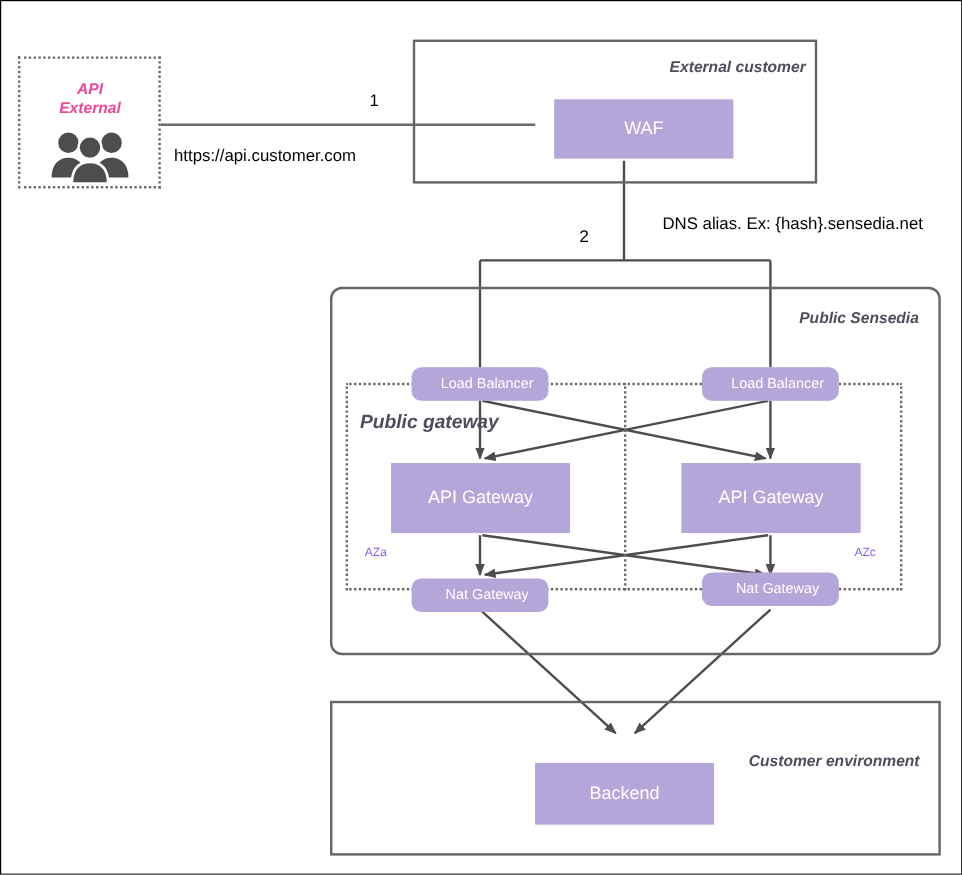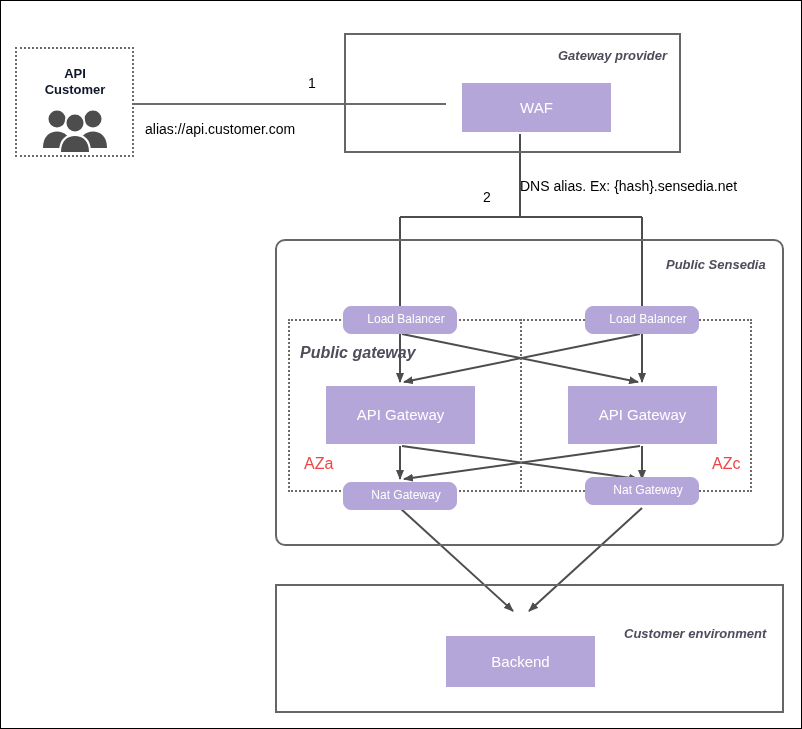--- a/index.html
+++ b/index.html
@@ -61,28 +61,29 @@
     color: #4d4d5c;
     white-space: nowrap;
   }
   .plain-label {
     position: absolute;
     color: #000000;
     white-space: nowrap;
   }
   .az-label {
     position: absolute;
-    color: #ef4444;
-    font-size: 16px;
+    color: #8b5cf6;
+    font-size: 10px;
     white-space: nowrap;
   }
   .consumers-title {
     position: absolute;
+    font-style: italic;
     font-weight: bold;
-    color: #0f172a;
+    color: #ec4899;
     text-align: center;
     line-height: 1.25;
     font-size: 13px;
     width: 120px;
   }
   .people-icon {
     position: absolute;
   }
   .vdiv {
     position: absolute;
@@ -124,46 +125,46 @@
 
     <path d="M639,445 L403,478" stroke="#4d4d4d" stroke-width="2" fill="none" marker-end="url(#arrowhead)"></path>
 
     <path d="M399,507 L512,610" stroke="#4d4d4d" stroke-width="2" fill="none" marker-end="url(#arrowhead)"></path>
     <path d="M641,507 L528,610" stroke="#4d4d4d" stroke-width="2" fill="none" marker-end="url(#arrowhead)"></path>
   </svg>
 
   <div class="dotted-box" style="left:14px; top:46px; width:119px; height:110px;"></div>
   <div class="consumers-title" style="left:14px; top:65px;">
     <div>API</div>
-    <div>Customer</div>
+    <div>External</div>
   </div>
   <div class="people-icon" style="left:40px; top:107px; width:68px; height:44px;">
     <svg width="68" height="44" viewBox="0 0 68 44" xmlns="http://www.w3.org/2000/svg">
 
       <circle cx="16" cy="11" r="8.5" fill="#4d4d4d"></circle>
       <path d="M2,40 C2,28 9,23.5 16,23.5 C23,23.5 30,28 30,40 Z" fill="#4d4d4d"></path>
 
       <circle cx="52" cy="11" r="8.5" fill="#4d4d4d"></circle>
       <path d="M38,40 C38,28 45,23.5 52,23.5 C59,23.5 66,28 66,40 Z" fill="#4d4d4d"></path>
 
       <circle cx="34" cy="15" r="10.5" fill="#ffffff"></circle>
       <circle cx="34" cy="15" r="8.5" fill="#4d4d4d"></circle>
       <path d="M18,44 C18,31 25,26 34,26 C43,26 50,31 50,44 Z" fill="#ffffff"></path>
       <path d="M20,44 C20,32.5 26.5,28 34,28 C41.5,28 48,32.5 48,44 Z" fill="#4d4d4d"></path>
     </svg>
   </div>
 
   <div class="container-box" style="left:343px; top:32px; width:337px; height:120px;"></div>
-  <div class="zone-label" style="left:557px; top:47px; font-size:13px;">Gateway provider</div>
+  <div class="zone-label" style="left:557px; top:47px; font-size:13px;">External customer</div>
   <div class="node" style="left:461px; top:82px; width:149px; height:49px; font-size:15px;">WAF</div>
 
   <div class="plain-label" style="left:307px; top:74px; font-size:14px;">1</div>
-  <div class="plain-label" style="left:144px; top:120px; font-size:14px;">alias://api.customer.com</div>
+  <div class="plain-label" style="left:144px; top:120px; font-size:14px;">https://api.customer.com</div>
   <div class="plain-label" style="left:482px; top:188px; font-size:14px;">2</div>
-  <div class="plain-label" style="left:519px; top:177px; font-size:14px;">DNS alias. Ex: {hash}.sensedia.net</div>
+  <div class="plain-label" style="left:551px; top:177px; font-size:14px;">DNS alias. Ex: {hash}.sensedia.net</div>
 
   <div class="container-box rounded" style="left:274px; top:238px; width:509px; height:307px;"></div>
   <div class="zone-label" style="left:665px; top:256px; font-size:13px;">Public Sensedia</div>
 
   <div class="dotted-box" style="left:287px; top:318px; width:464px; height:173px;"></div>
   <div class="zone-label" style="left:299px; top:343px; font-size:16px;">Public gateway</div>
   <div class="vdiv" style="left:519px; top:318px; height:173px;"></div>
   <div class="az-label" style="left:303px; top:454px;">AZa</div>
   <div class="az-label" style="left:711px; top:454px;">AZc</div>
 

